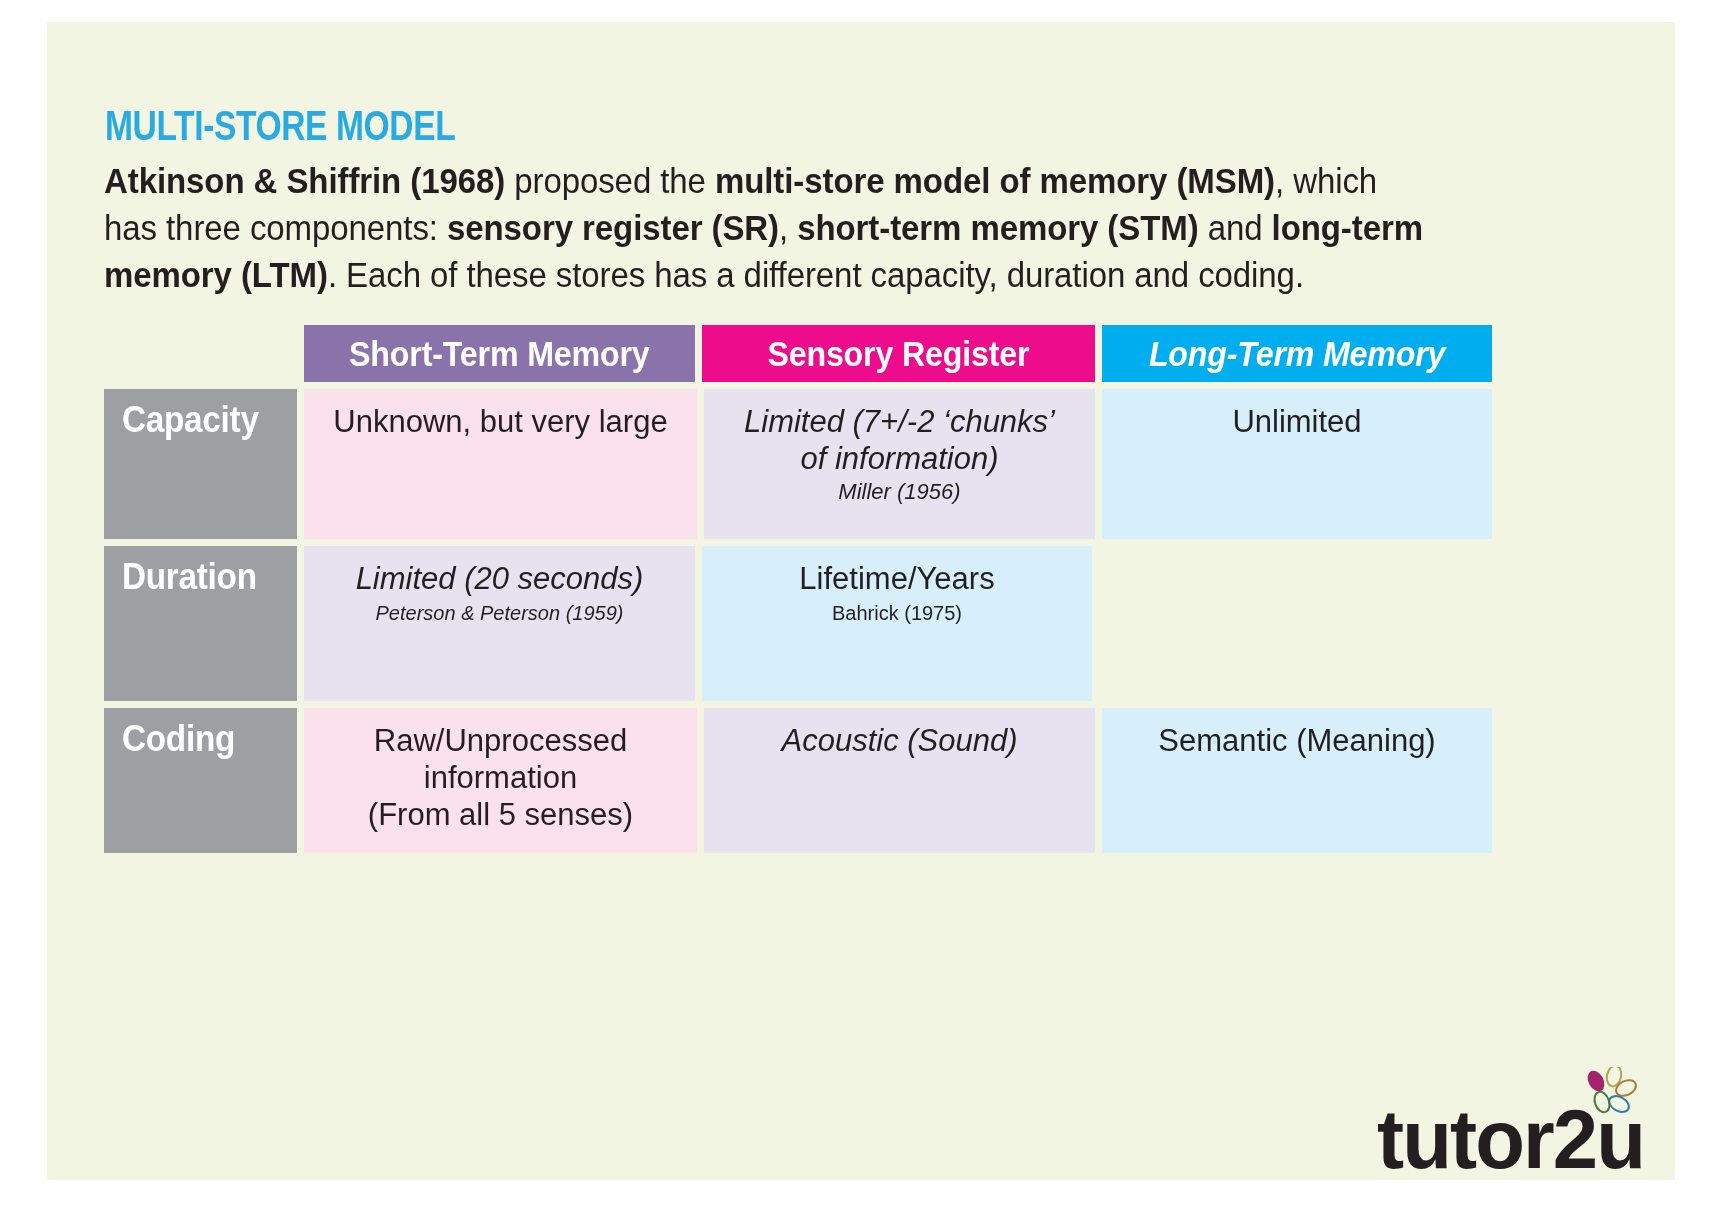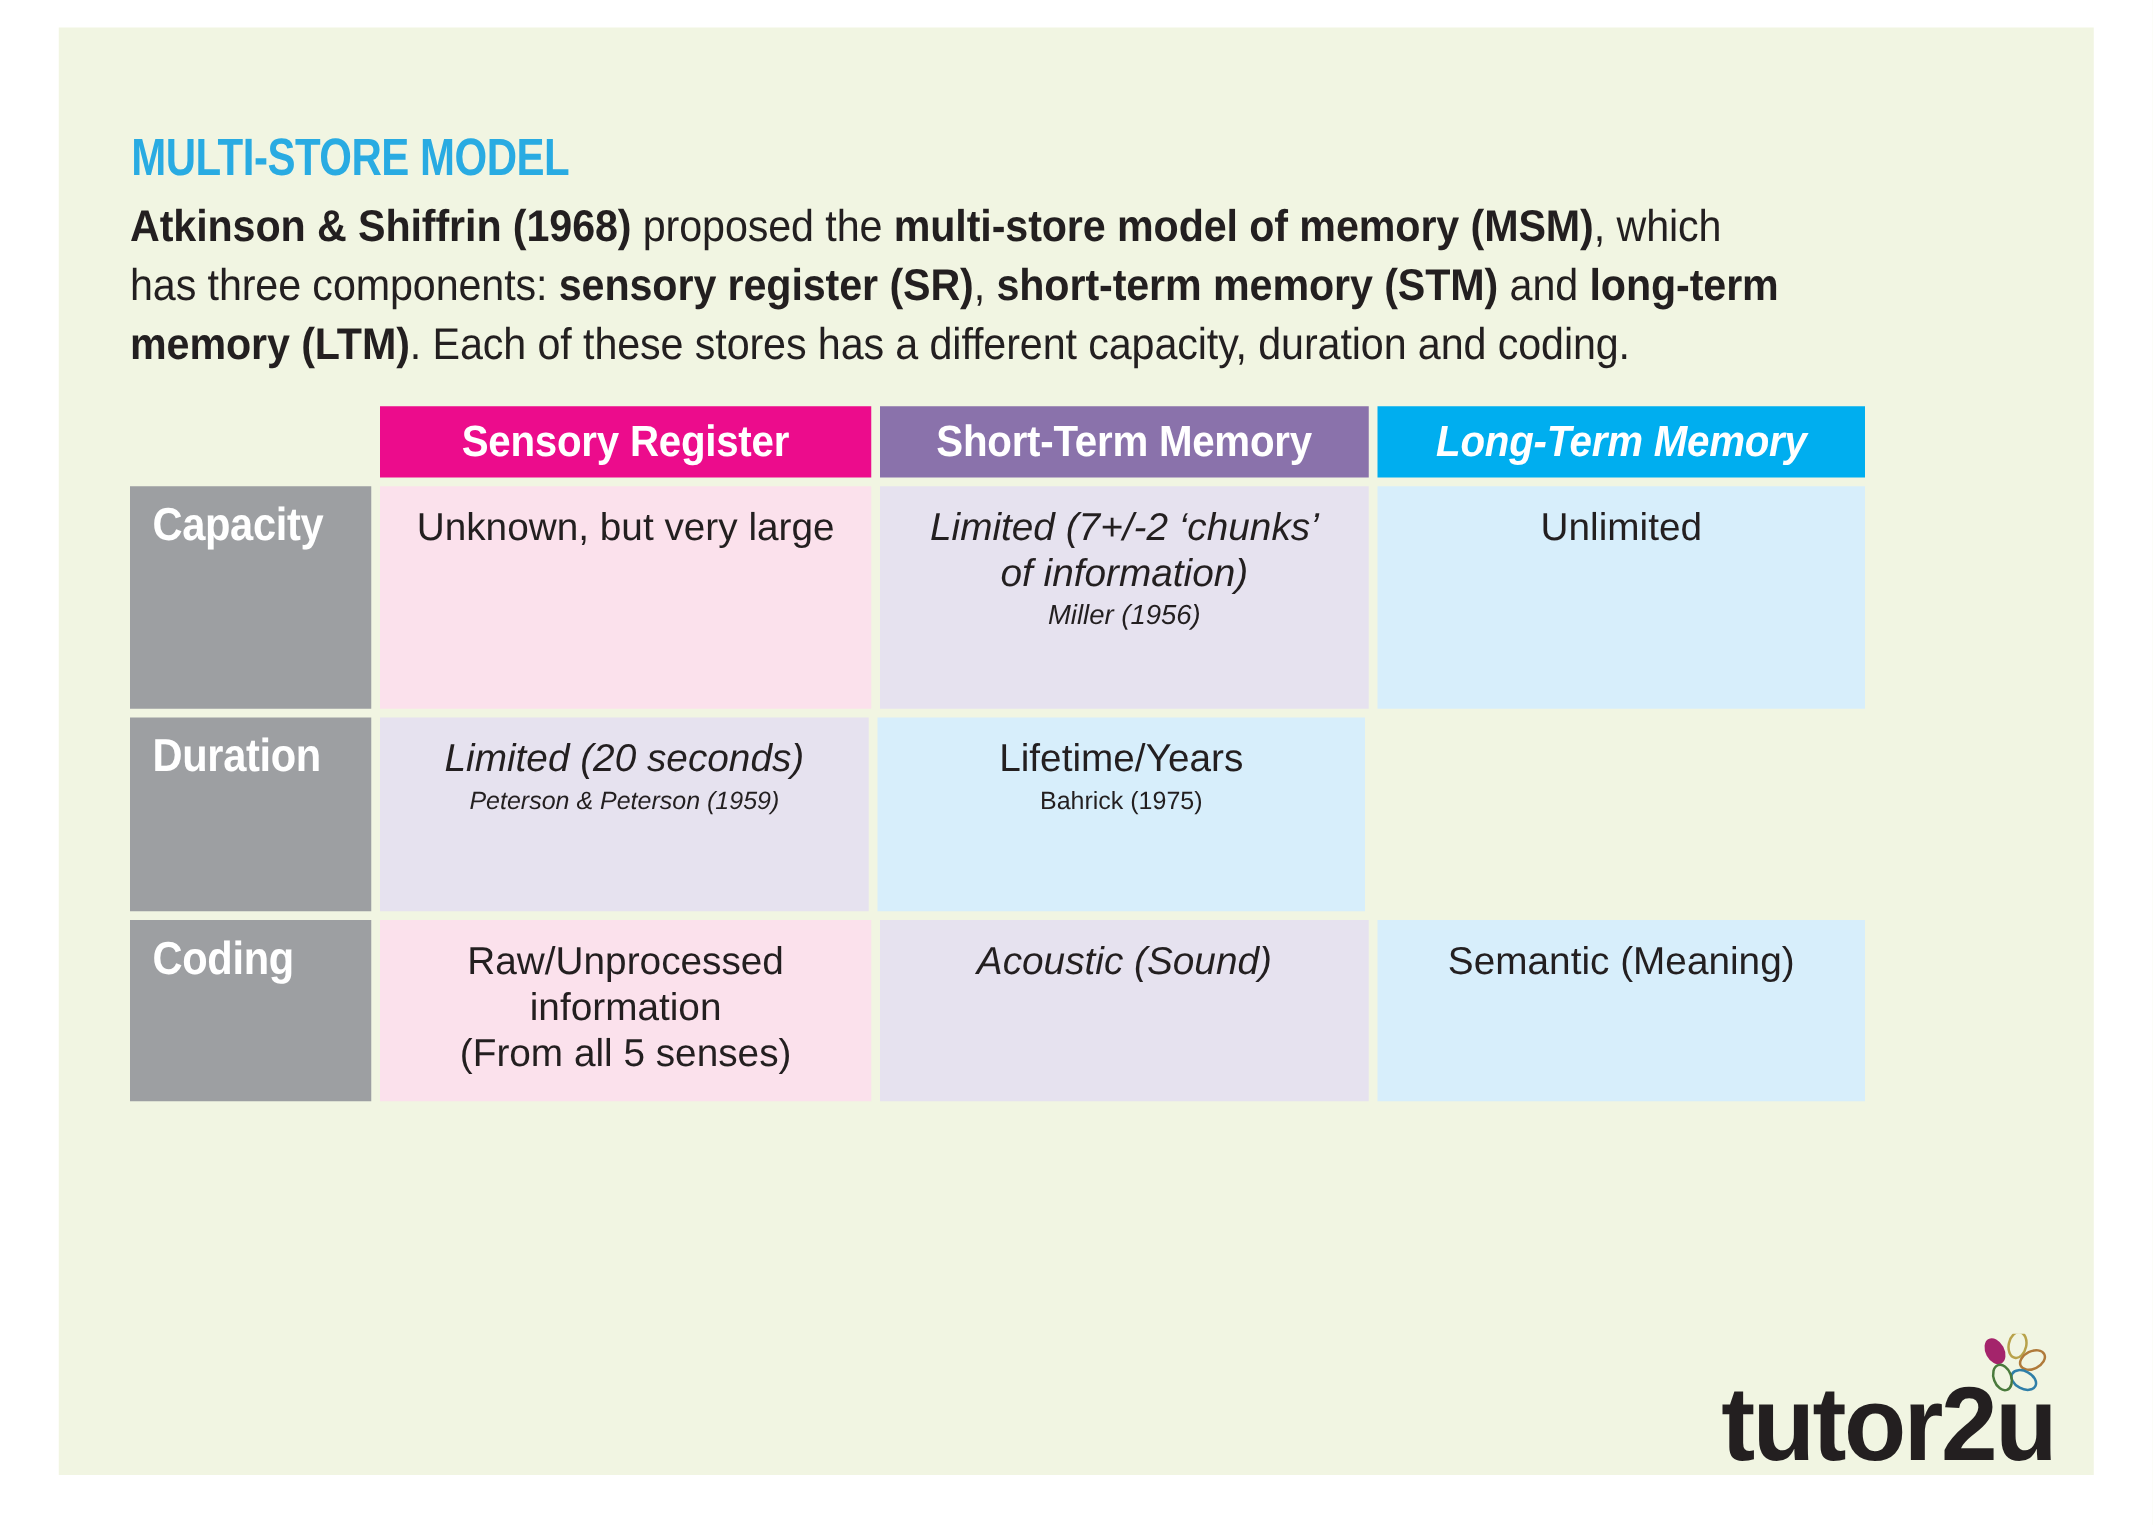--- a/index.html
+++ b/index.html
@@ -127,21 +127,21 @@
     display: block;
     font-size: 20px;
     line-height: 32px;
   }
   .cell .cite.sm { font-size: 22px; line-height: 30px; }
   .bg-sr  { background: #fbe1ec; }
   .bg-stm { background: #e6e2ef; font-style: italic; }
   .bg-ltm { background: #d7eefb; }
 
   .r-capacity .rowlabel,
-  .r-capacity .cell { height: 178px; }
+  .r-capacity .cell { height: 150px; }
   .r-duration .rowlabel,
   .r-duration .cell { height: 155px; }
   .r-coding .rowlabel,
   .r-coding .cell { height: 145px; }
 
   
   .logo {
     position: absolute;
     left: 1330px;
     top: 1045px;
@@ -175,25 +175,25 @@
 <div class="card">
 
   <div class="title">MULTI-STORE MODEL</div>
 
   <div class="intro"><b>Atkinson &amp; Shiffrin (1968)</b><span> proposed the </span><b>multi-store model of memory (MSM)</b><span>, which has three components: </span><b>sensory register (SR)</b><span>, </span><b>short-term memory (STM)</b><span> and </span><b>long-term memory (LTM)</b><span>. Each of these stores has a different capacity, duration and coding.</span></div>
 
   <div class="table">
 
     <div class="row">
       <div class="cell-label-spacer"></div>
+      <div class="hdr stm col-stm">
+        <span>Short-Term Memory</span>
+      </div>
       <div class="hdr sr col-sr">
         <span>Sensory Register</span>
-      </div>
-      <div class="hdr stm col-stm">
-        <span>Short-Term Memory</span>
       </div>
       <div class="hdr ltm col-ltm">
         <span>Long-Term Memory</span>
       </div>
     </div>
 
     <div class="row r-capacity">
       <div class="rowlabel">
         <span>Capacity</span>
       </div>

